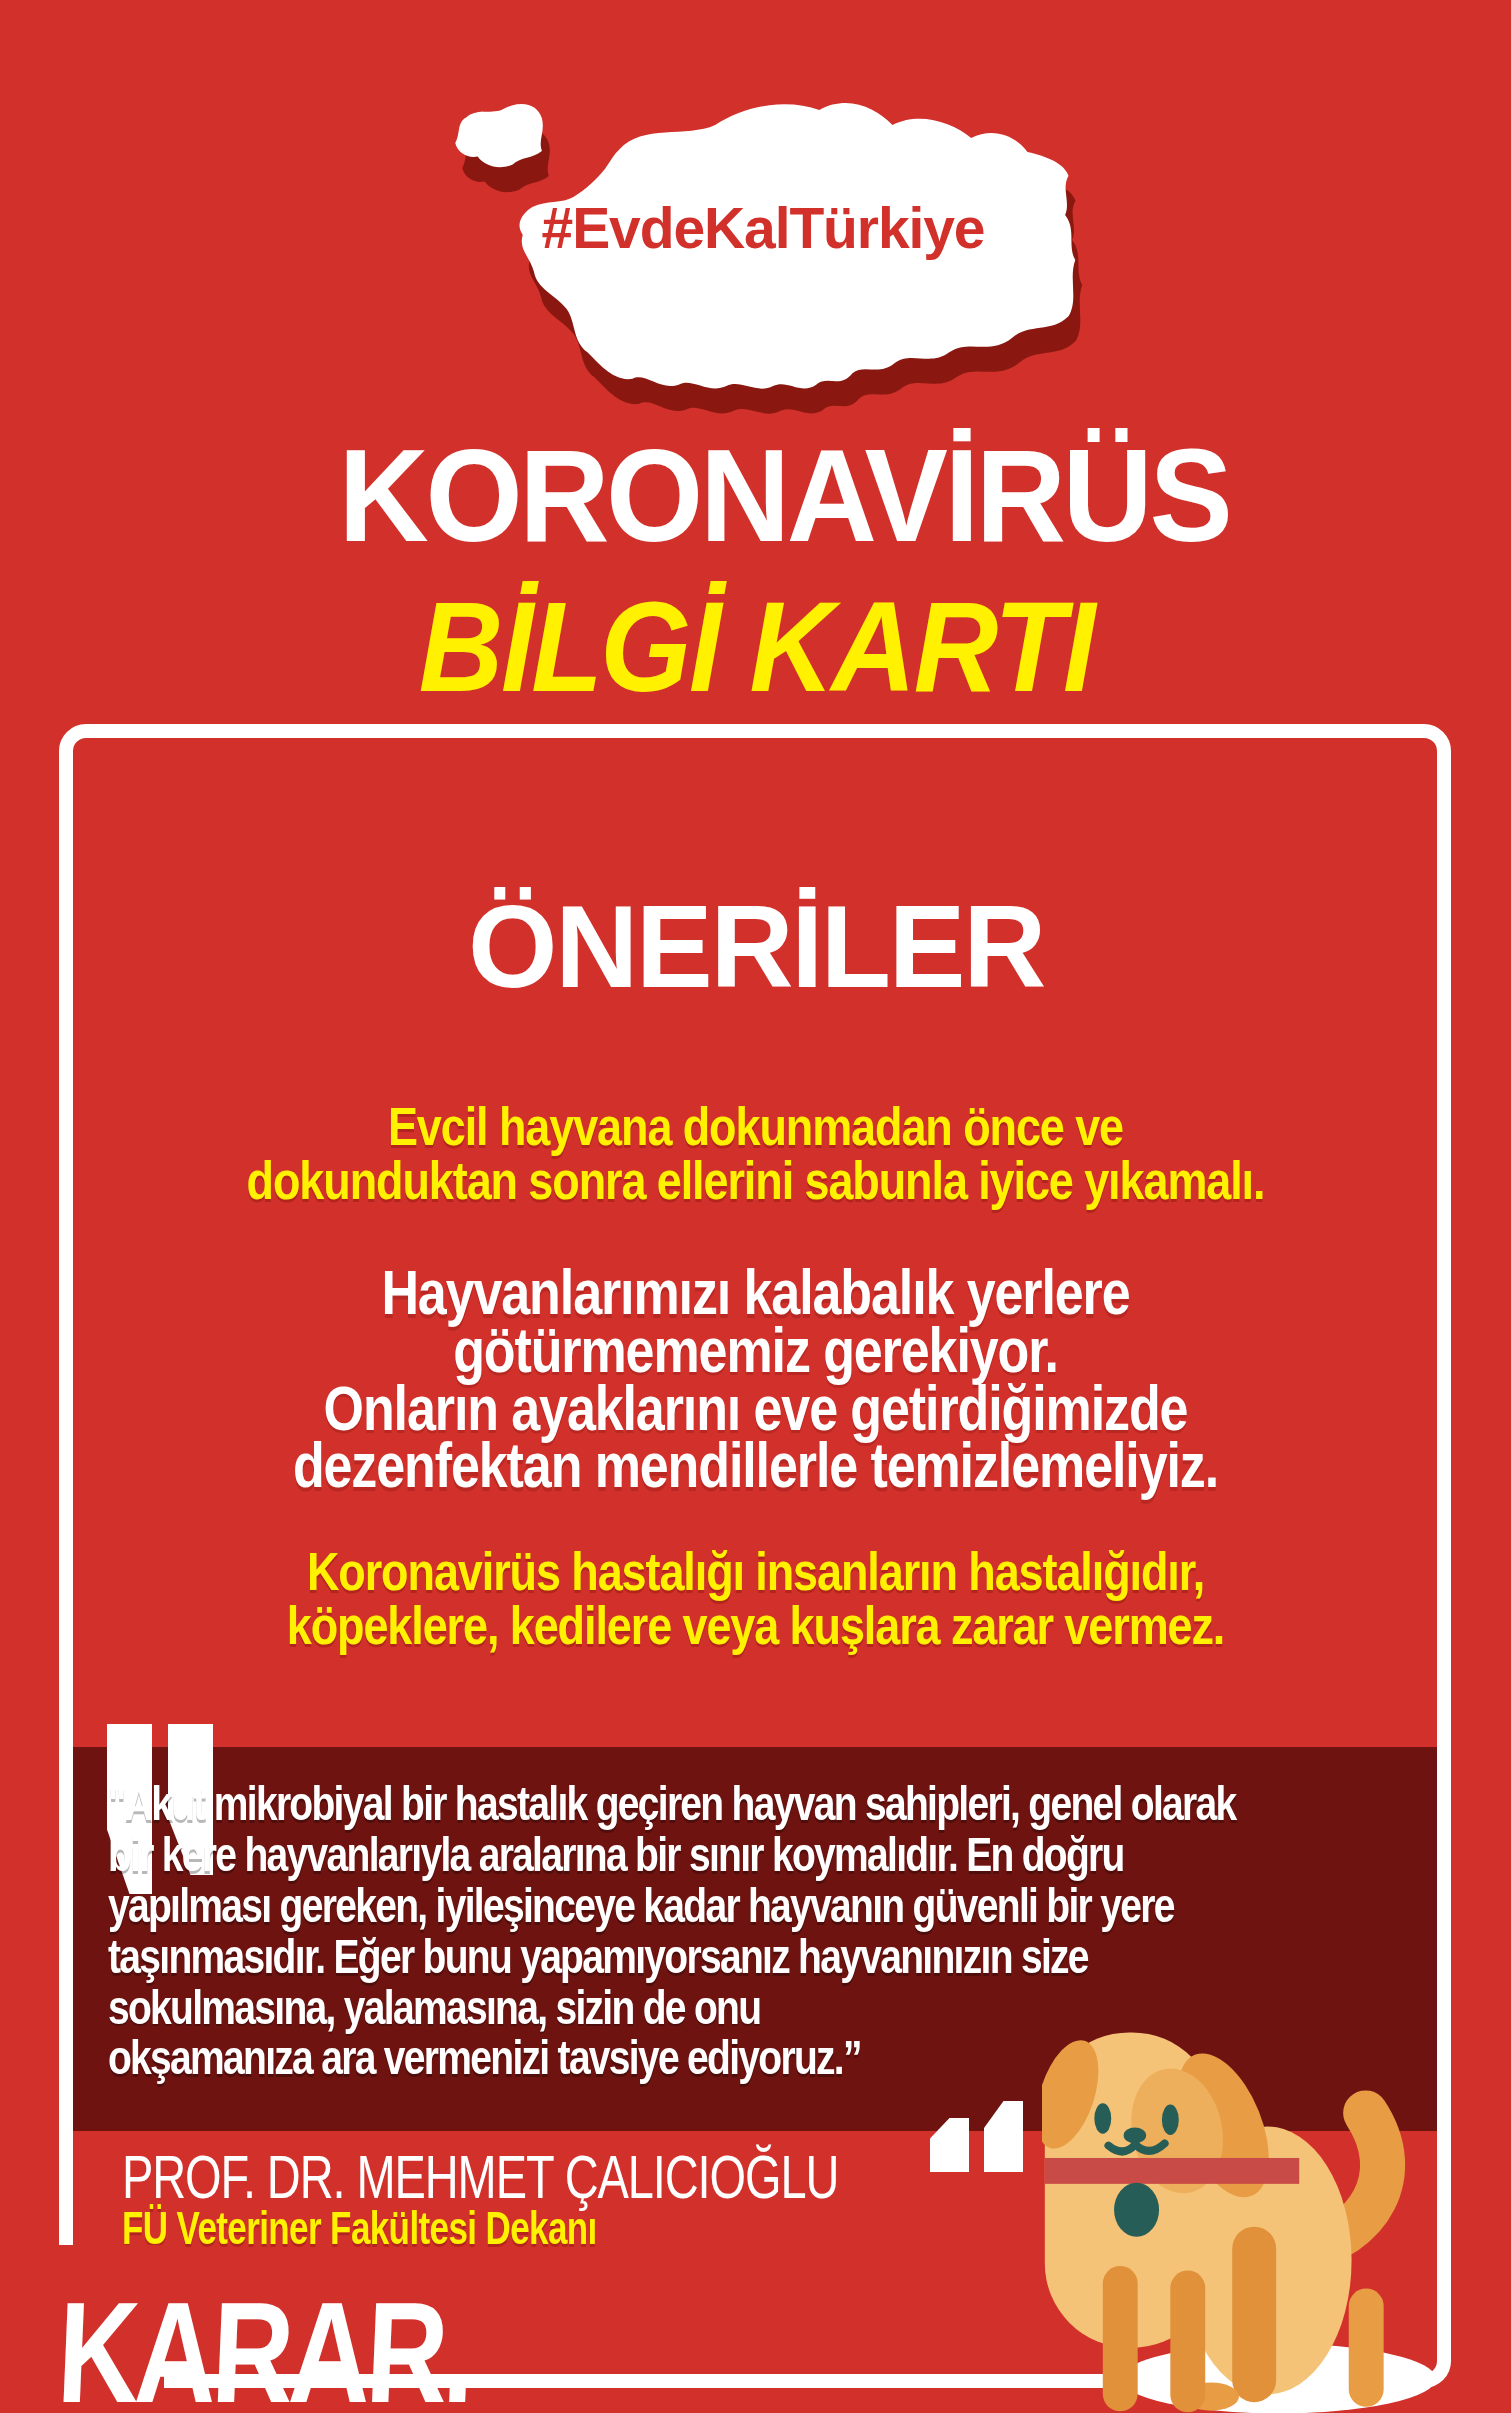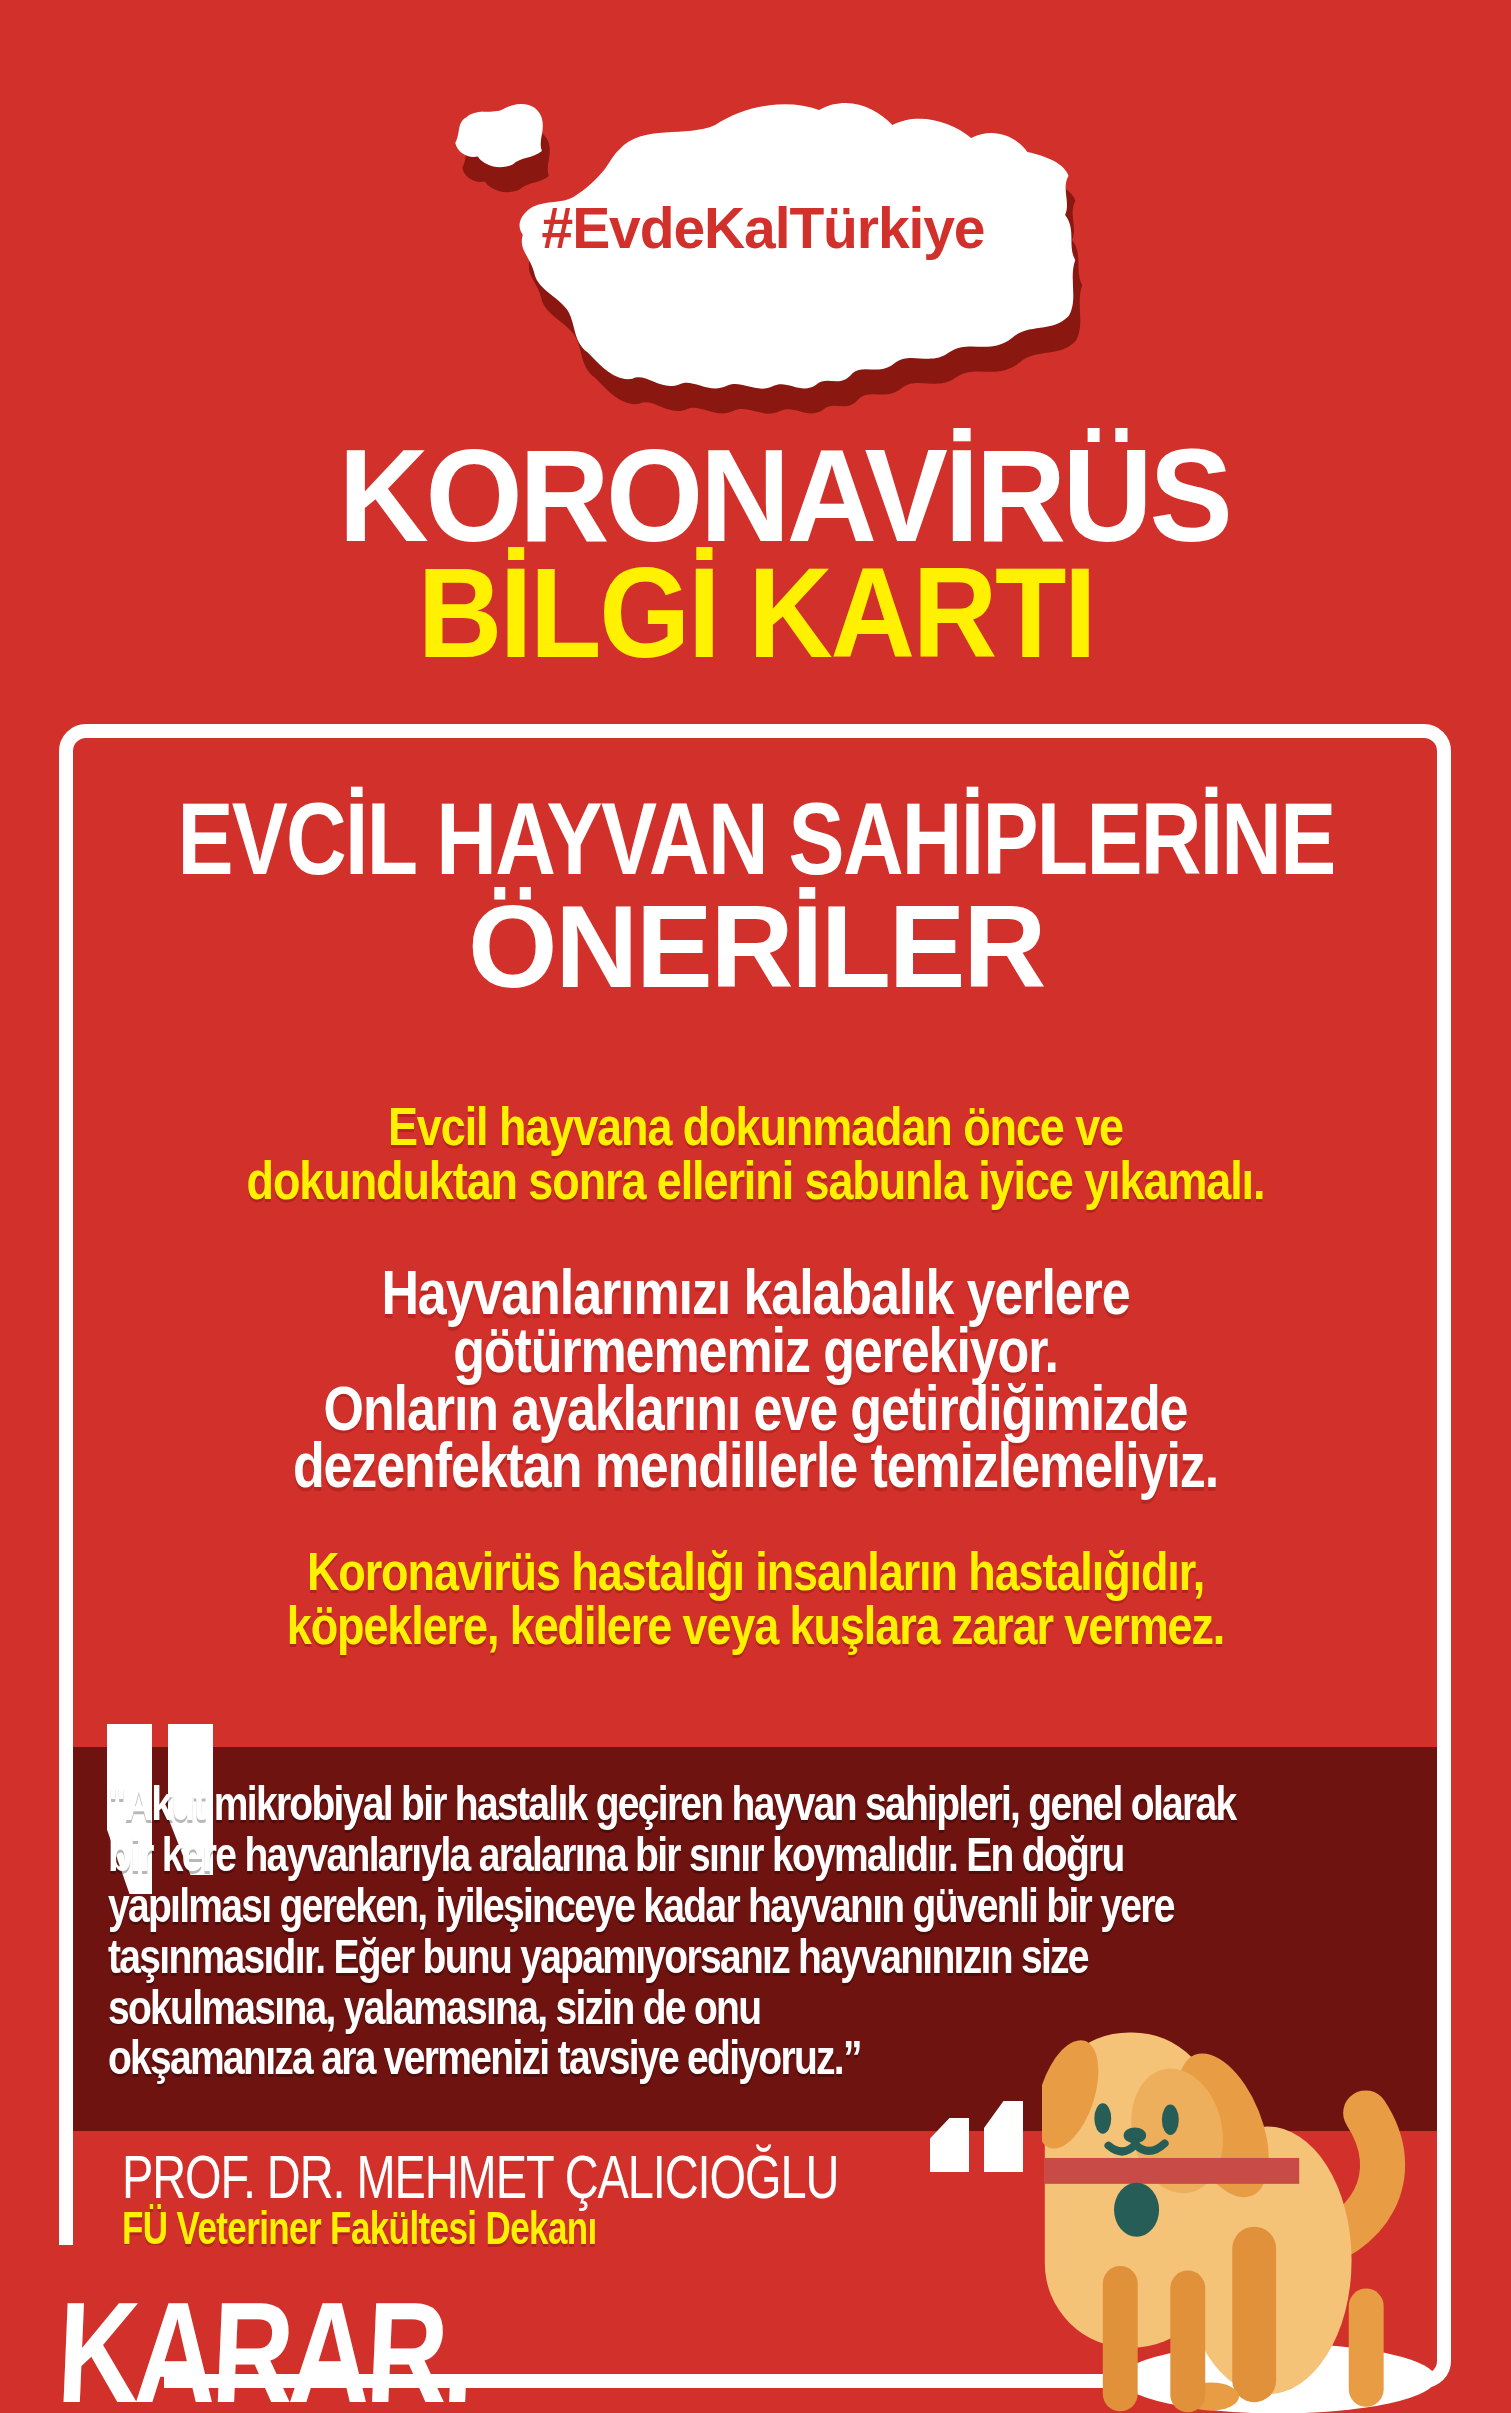--- a/index.html
+++ b/index.html
@@ -17,21 +17,21 @@
 
   
   #map-wrap{left:417px;top:90px;width:692px;height:307px;}
   #map-svg{filter:drop-shadow(7.9px 25px 0 #8a1810);}
   #hashtag{left:0;top:110px;width:100%;text-align:center;
     color:#d2312b;font-weight:bold;font-size:57px;line-height:57px;letter-spacing:-1.1px;}
 
   
   #title1{top:429px;color:#ffffff;font-weight:bold;font-size:125px;line-height:125px;letter-spacing:-3.4px;margin-left:28px;}
   #title1 .cond{transform:scaleY(1.06);}
-  #title2{top:548px;color:#fff100;font-weight:bold;font-size:117px;line-height:117px;letter-spacing:-2.3px;}
+  #title2{top:582px;color:#fff100;font-weight:bold;font-size:117px;line-height:117px;letter-spacing:-2.3px;font-style:italic;}
   #title2 .cond{transform:scaleY(1.10);}
 
   
   #frame{left:59px;top:724px;width:1392px;height:1664px;
     border:14px solid #ffffff;border-radius:27px;box-sizing:border-box;z-index:2;}
 
   
   #heading1{top:787px;color:#ffffff;font-weight:bold;font-size:84px;line-height:84px;letter-spacing:-1.7px;z-index:3;}
   #heading1 .cond{transform:scaleY(1.22);}
   #heading2{top:888px;color:#ffffff;font-weight:bold;font-size:115px;line-height:115px;letter-spacing:-2.3px;z-index:3;}
@@ -110,23 +110,20 @@
 
   <div class="abs ctr" id="title1">
     <span class="cond">KORONAVİRÜS</span>
   </div>
   <div class="abs ctr" id="title2">
     <span class="cond">BİLGİ KARTI</span>
   </div>
 
   <div class="abs" id="frame"></div>
 
-  <div class="abs ctr" id="heading1">
-    <span class="cond">EVCİL HAYVAN SAHİPLERİNE</span>
-  </div>
   <div class="abs para" id="p1">
     <span class="cond preline">Evcil hayvana dokunmadan önce ve
 dokunduktan sonra ellerini sabunla iyice yıkamalı.</span>
   </div>
 
   <div class="abs ctr" id="heading2">
     <span class="cond">ÖNERİLER</span>
   </div>
   <div class="abs para" id="p2">
     <span class="cond preline">Hayvanlarımızı kalabalık yerlere

